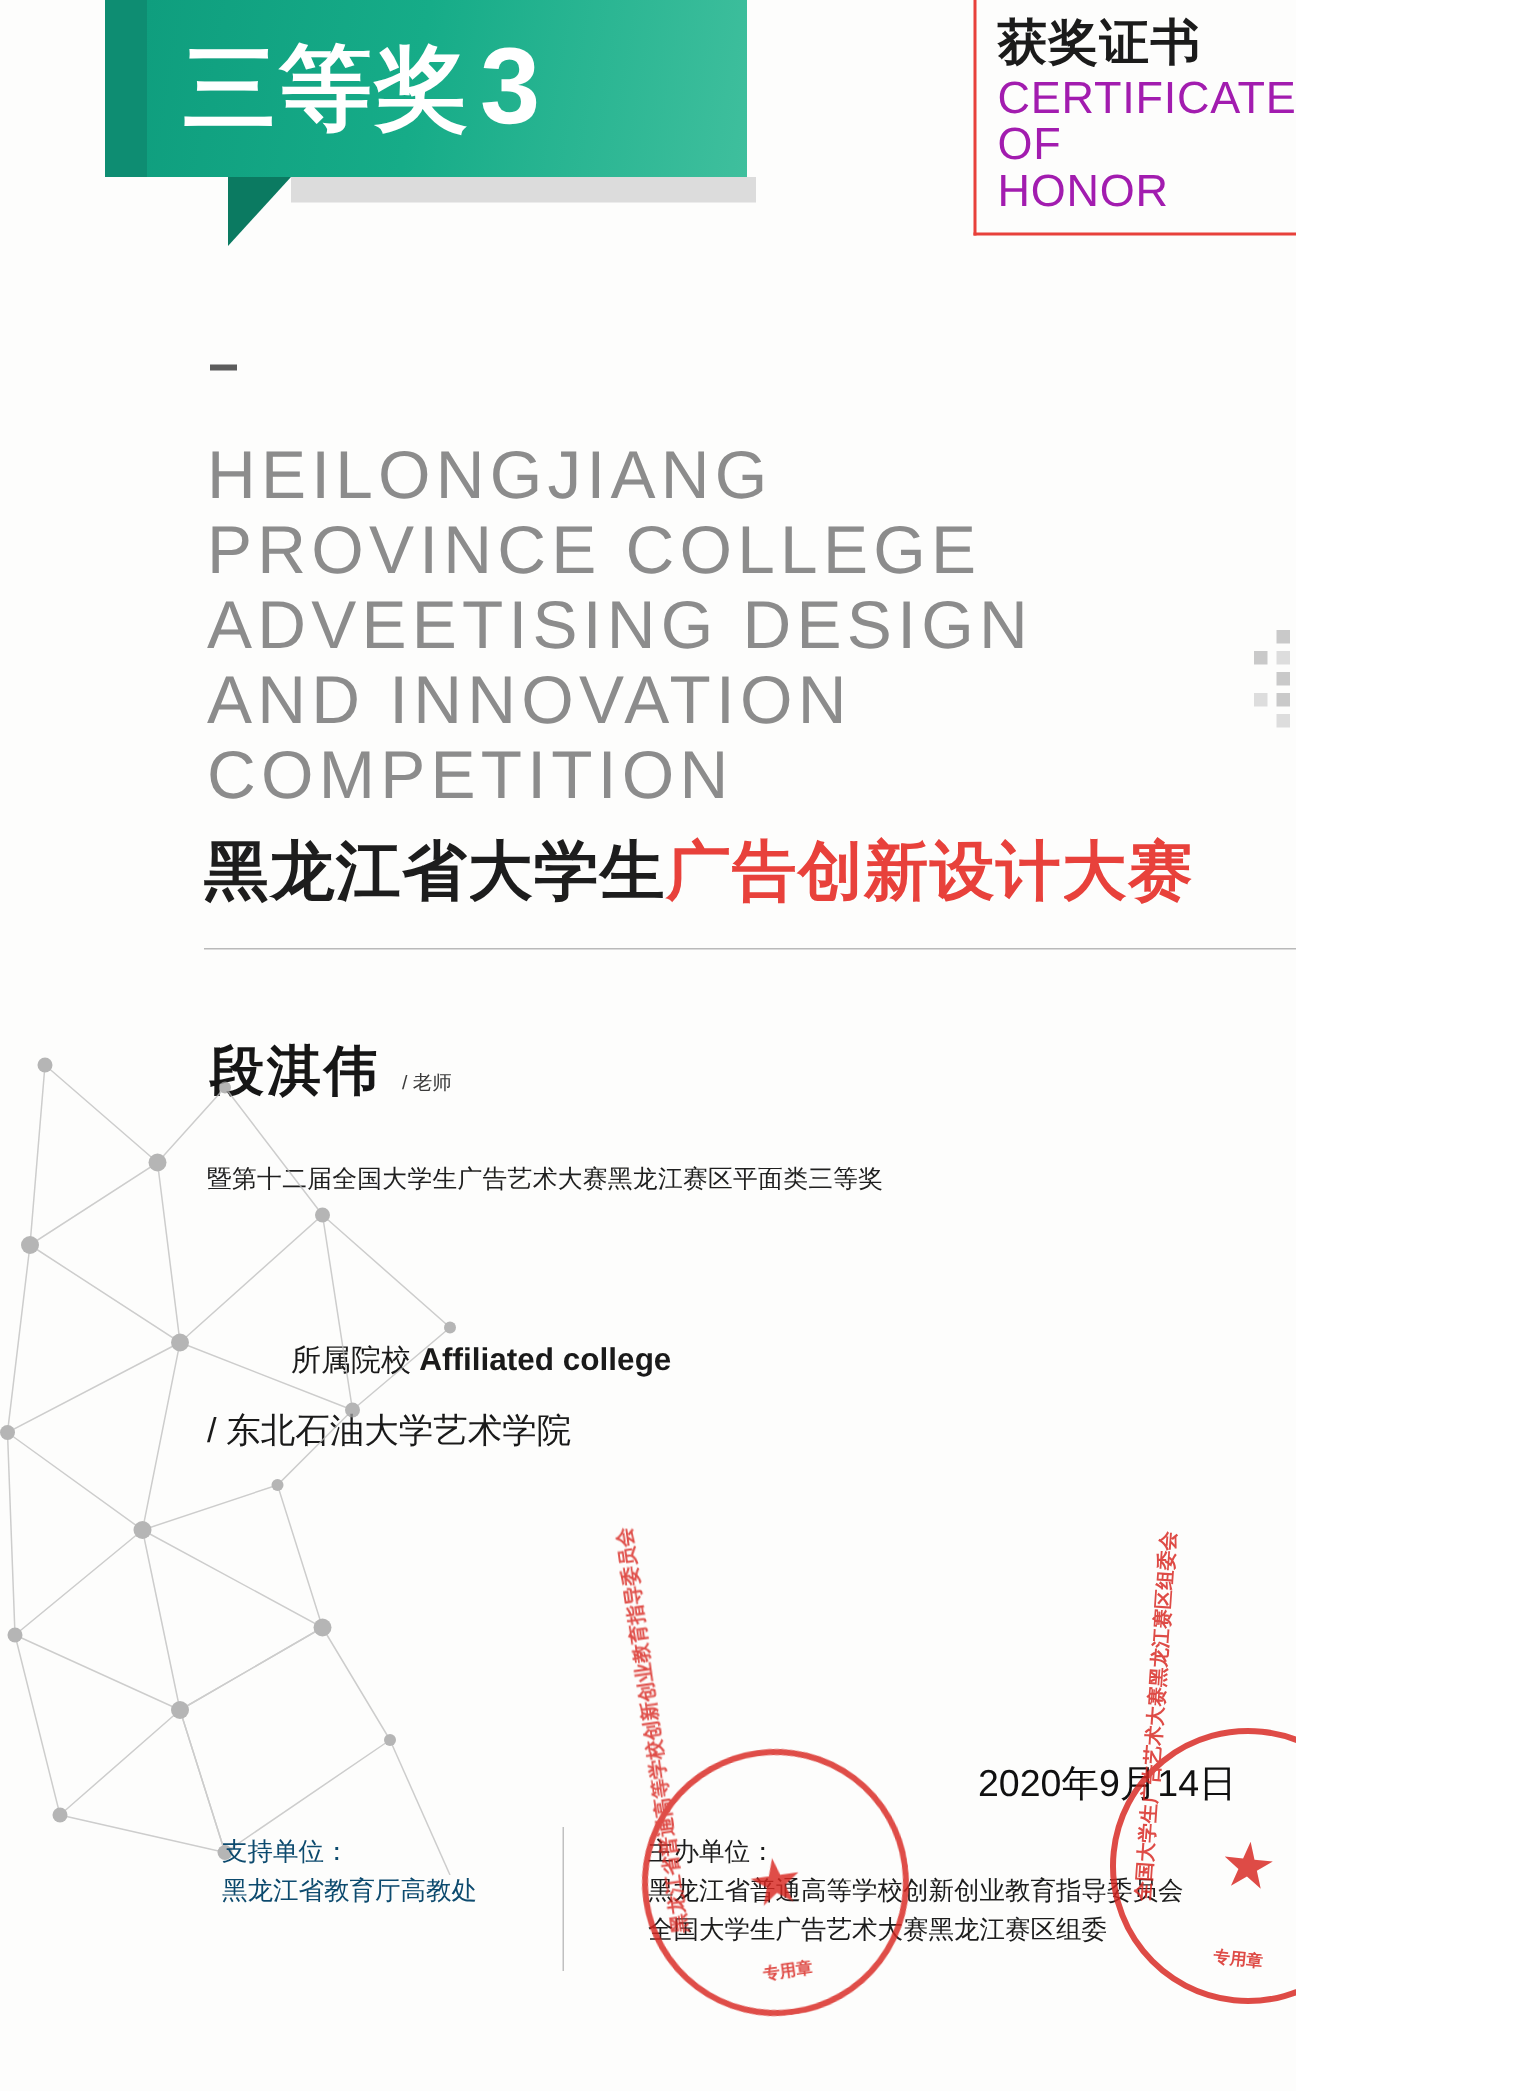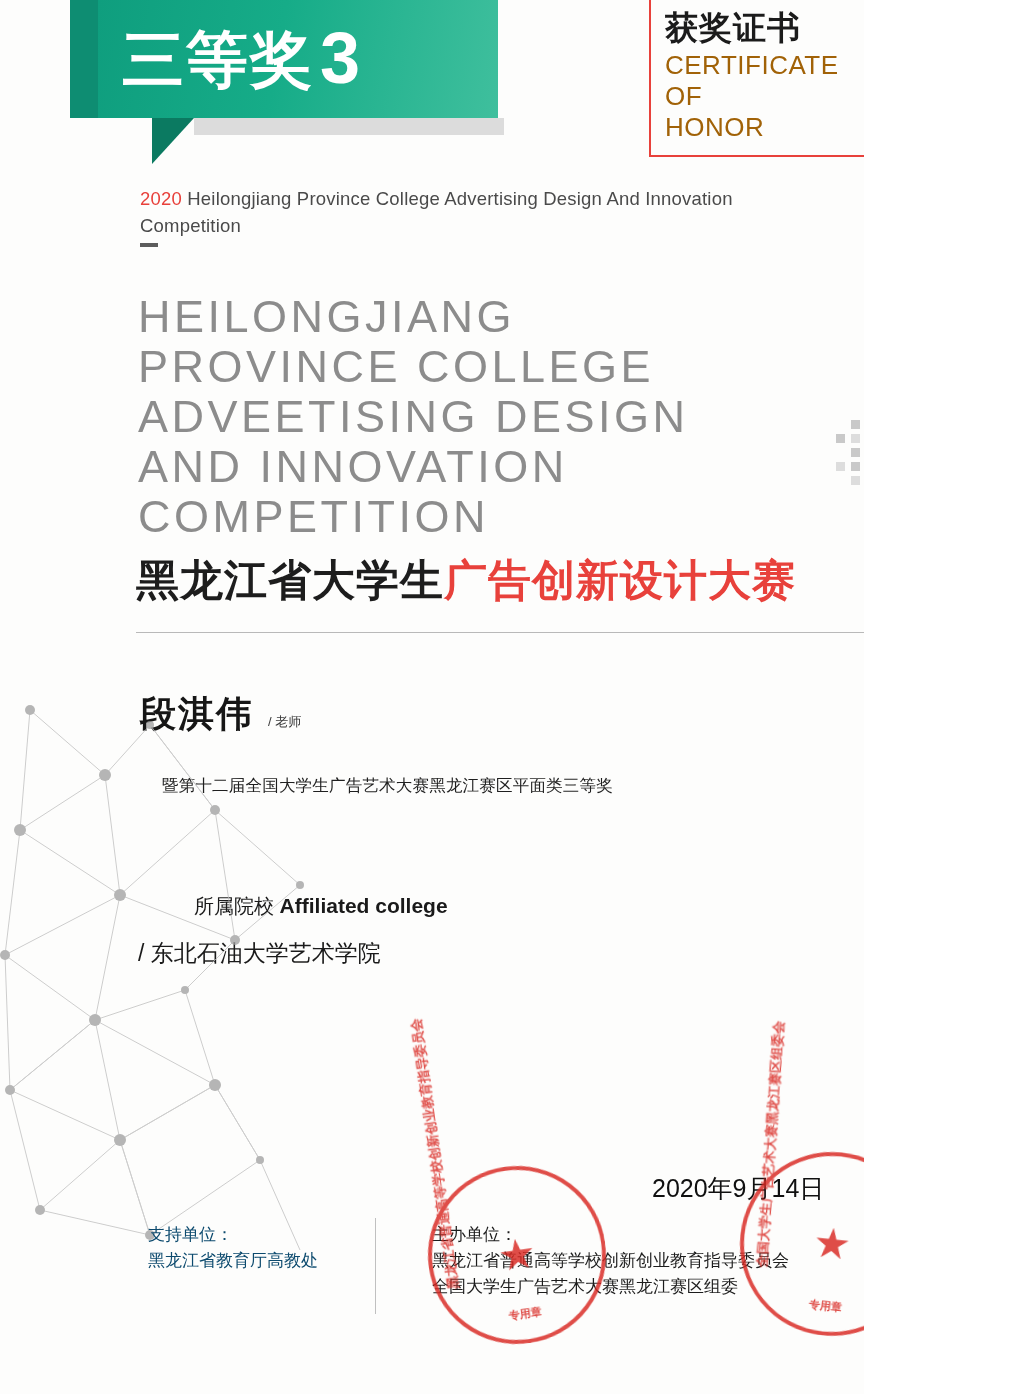--- a/index.html
+++ b/index.html
@@ -93,22 +93,22 @@
   }
   .honor-cn {
     font-size: 33px;
     font-weight: bold;
     color: #1b1b1b;
     letter-spacing: 1px;
     line-height: 44px;
     white-space: nowrap;
   }
   .honor-en {
-    color: #a16207;
-    font-size: 26px;
+    color: #a21caf;
+    font-size: 30px;
     line-height: 31px;
     letter-spacing: 0.5px;
   }
 
   
   .subhead {
     position: absolute;
     left: 140px;
     top: 185px;
     width: 620px;
@@ -182,21 +182,21 @@
   }
   .body-line {
     position: absolute;
     left: 138px;
     font-size: 16.5px;
     color: #1f1f1f;
     letter-spacing: 0.2px;
     white-space: nowrap;
   }
   .body-line.l1 { top: 745px; }
-  .body-line.l2 { top: 775px; margin-left: 24px; }
+  .body-line.l2 { top: 775px; }
 
   
   .aff-label {
     position: absolute;
     left: 146px;
     top: 893px;
     font-size: 20px;
     color: #1a1a1a;
     white-space: nowrap;
     margin-left: 48px;
@@ -341,22 +341,20 @@
     </div>
   </div>
 
   <div class="honor-box">
     <div class="honor-cn">获奖证书</div>
     <div class="honor-en">CERTIFICATE</div>
     <div class="honor-en">OF</div>
     <div class="honor-en">HONOR</div>
   </div>
 
-  <div class="subhead"><span class="year">2020</span><span> Heilongjiang Province College Advertising
-Design And Innovation Competition</span></div>
   <div class="subhead-dash"></div>
 
   <div class="big-en">HEILONGJIANG
 PROVINCE COLLEGE
 ADVEETISING DESIGN
 AND INNOVATION
 COMPETITION</div>
 
   <div class="big-cn"><span>黑龙江省大学生</span><span class="hl">广告创新设计大赛</span></div>
   <div class="rule"></div>

